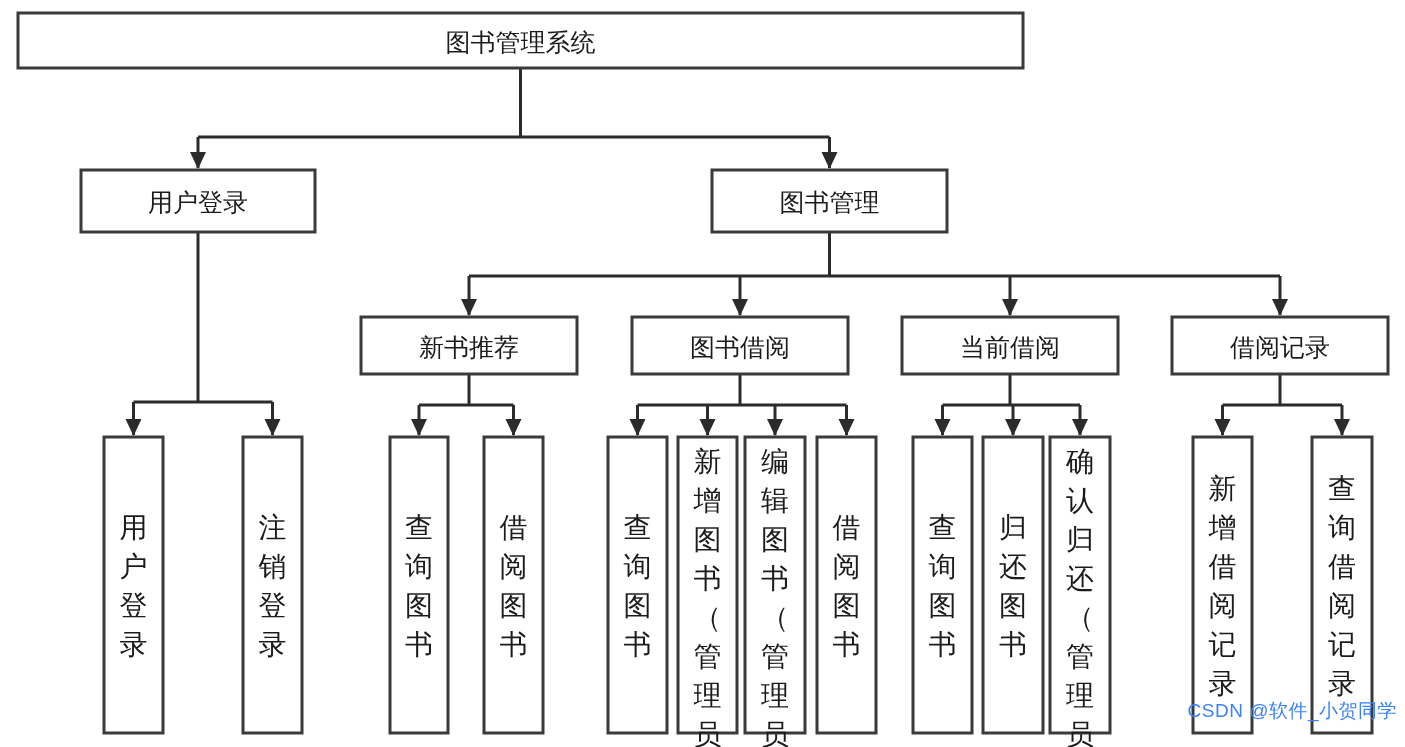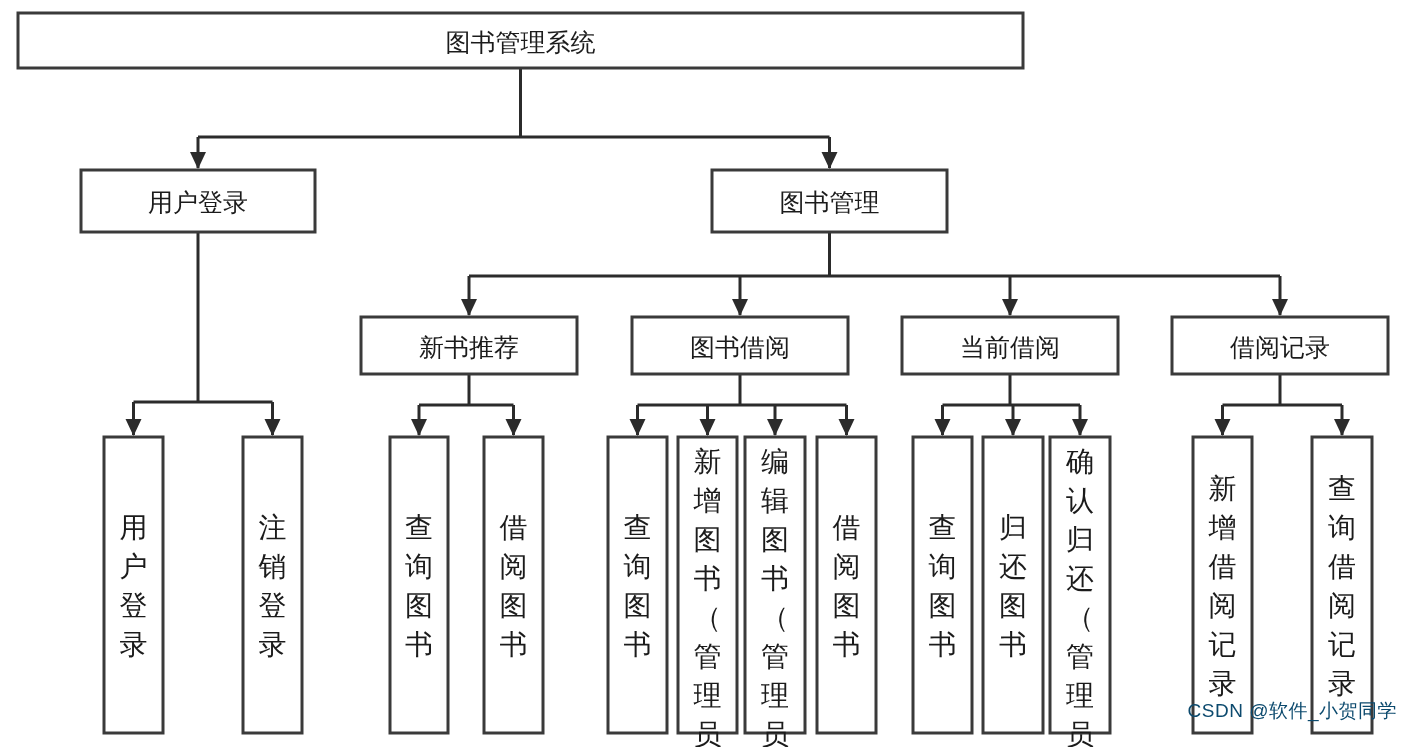--- a/index.html
+++ b/index.html
@@ -53,21 +53,21 @@
     font-family: "Liberation Sans", "DejaVu Sans", sans-serif;
     font-size: 28px;
     text-anchor: middle;
   }
   .watermark-text {
     position: absolute;
     right: 8px;
     bottom: 6px;
     font-family: "Liberation Sans", "DejaVu Sans", sans-serif;
     font-size: 19px;
-    color: #0c4a6e;
+    color: #3b82f6;
     white-space: nowrap;
     letter-spacing: 0.5px;
     pointer-events: none;
   }
 </style>
 </head>
 <body>
 
 <div id="diagram-root">
   <svg class="diagram" viewBox="0 0 1405 747">

